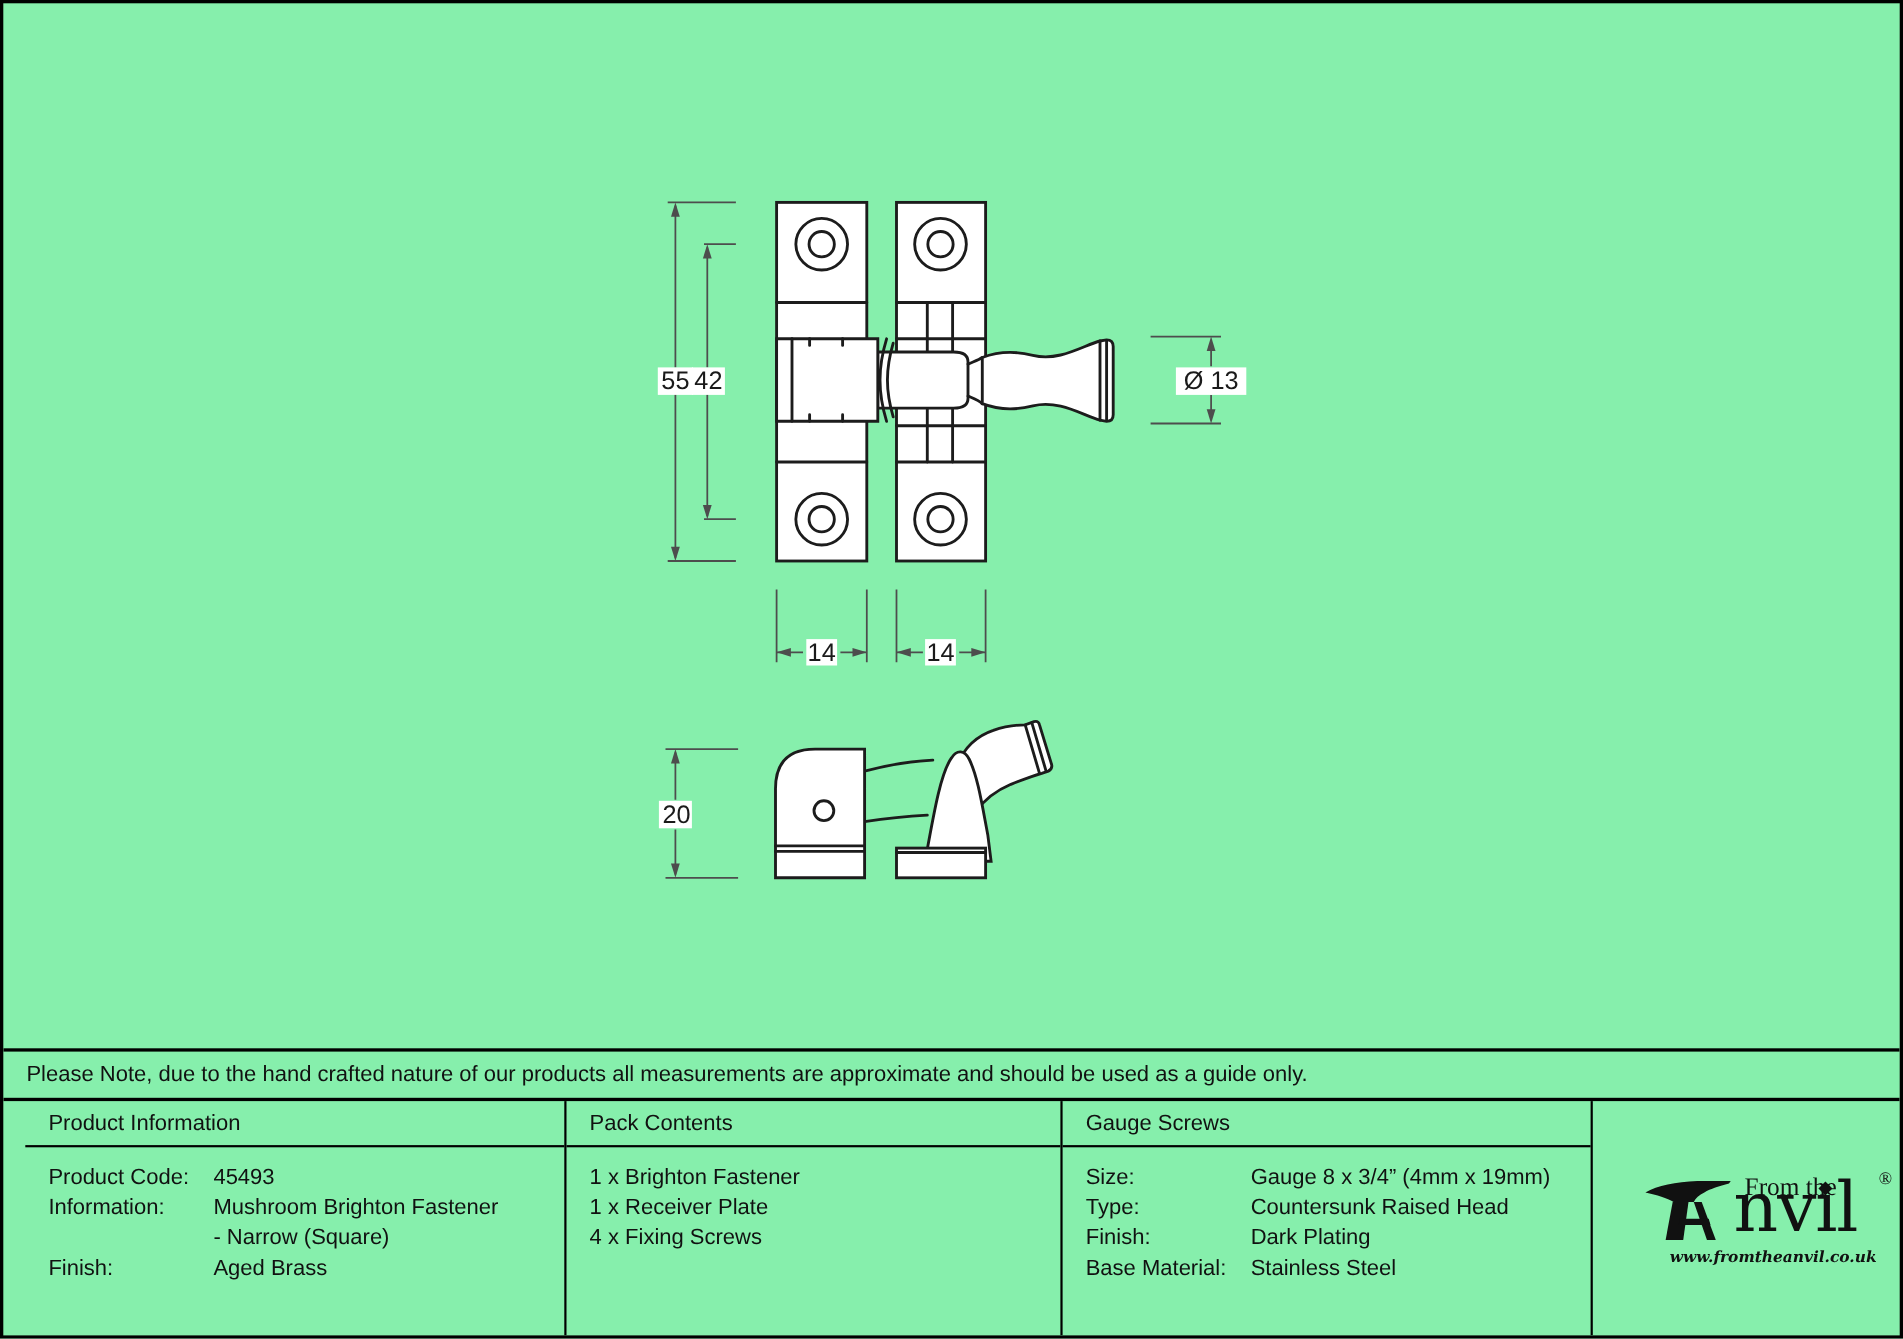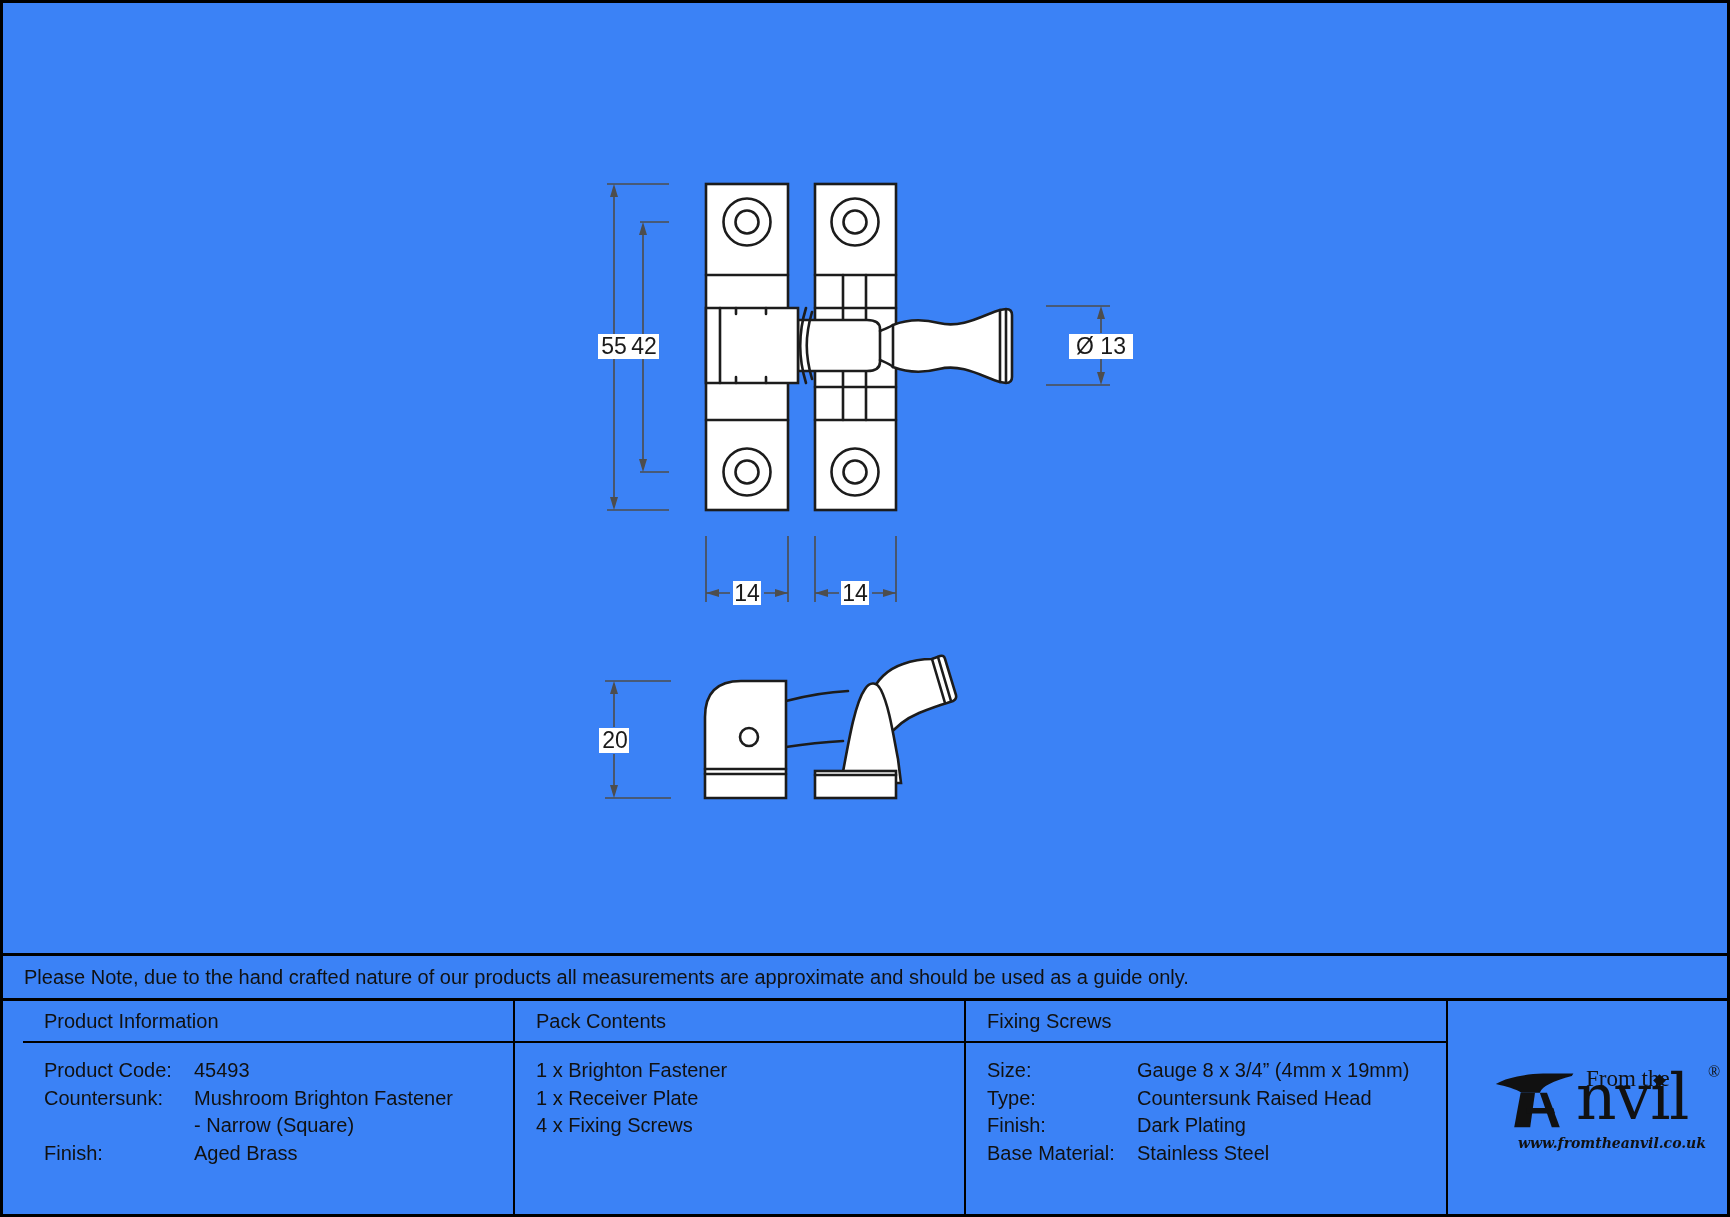--- a/index.html
+++ b/index.html
@@ -1,19 +1,19 @@
 <!DOCTYPE html>
 <html><head>
 <meta charset="utf-8">
 <style>
   html,body { margin:0; padding:0; background:#e8e8e8; }
   .page {
     position:relative;
     width:1730px; height:1217px;
-    background:#3b82f6;
+    background:#86efac;
     border:3px solid #000;
     box-sizing:border-box;
     font-family:"Liberation Sans", sans-serif;
     color:#111;
     overflow:hidden;
   }
   .drawing-svg { position:absolute; left:0; top:0; }
 
   
   .bottom {
@@ -187,21 +187,21 @@
 
       <div class="col col-product">
         <div class="hdr">
           <span>Product Information</span>
         </div>
         <div class="cell-body">
           <div class="kv-row">
             <span class="kv-label">Product Code:</span><span class="kv-value">45493</span>
           </div>
           <div class="kv-row">
-            <span class="kv-label">Countersunk:</span><span class="kv-value">Mushroom Brighton Fastener</span>
+            <span class="kv-label">Information:</span><span class="kv-value">Mushroom Brighton Fastener</span>
           </div>
           <div class="kv-row">
             <span class="kv-label"></span><span class="kv-value">- Narrow (Square)</span>
           </div>
           <div class="kv-row">
             <span class="kv-label">Finish:</span><span class="kv-value">Aged Brass</span>
           </div>
         </div>
       </div>
 
@@ -211,21 +211,21 @@
         </div>
         <div class="cell-body">
           <div class="pc-row">1 x Brighton Fastener</div>
           <div class="pc-row">1 x Receiver Plate</div>
           <div class="pc-row">4 x Fixing Screws</div>
         </div>
       </div>
 
       <div class="col col-screws">
         <div class="hdr">
-          <span>Fixing Screws</span>
+          <span>Gauge Screws</span>
         </div>
         <div class="cell-body">
           <div class="kv-row">
             <span class="kv-label">Size:</span><span class="kv-value">Gauge 8 x 3/4” (4mm x 19mm)</span>
           </div>
           <div class="kv-row">
             <span class="kv-label">Type:</span><span class="kv-value">Countersunk Raised Head</span>
           </div>
           <div class="kv-row">
             <span class="kv-label">Finish:</span><span class="kv-value">Dark Plating</span>

